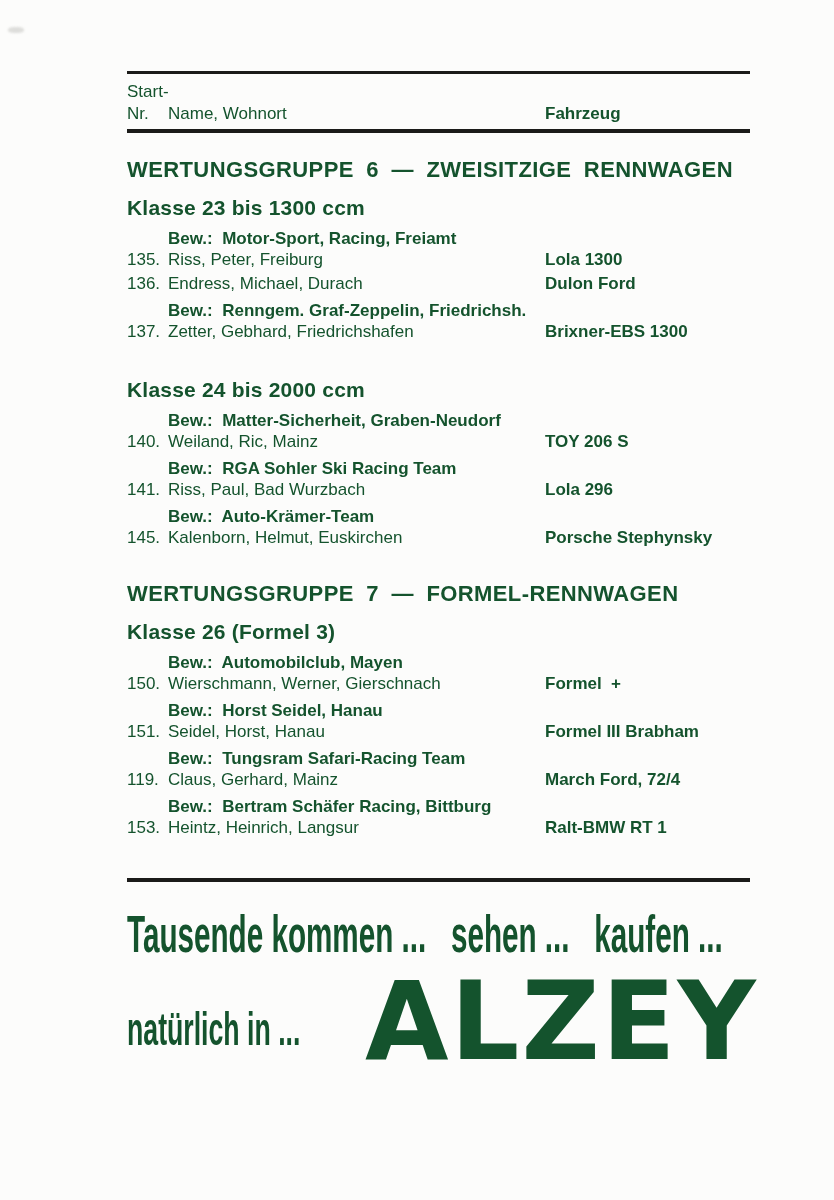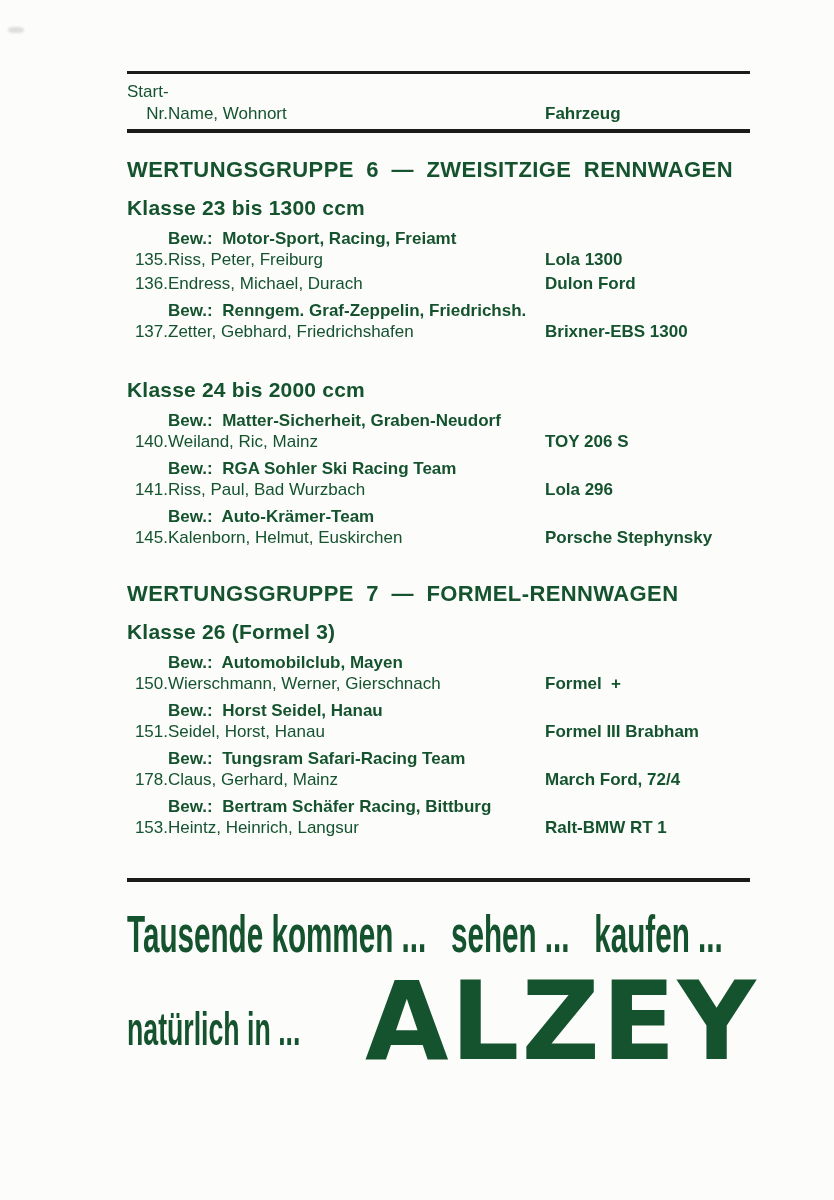--- a/index.html
+++ b/index.html
@@ -32,21 +32,21 @@
   #rule-header-bottom { margin-top: 4px; }
   #rule-above-ad { margin-top: 38px; }
 
   .thead { font-size: 17px; }
   .thead-line1 { margin-top: 7px; line-height: 21px; }
   .thead-line2 { line-height: 23px; margin-bottom: 3px; }
 
   .row { position: relative; font-size: 17px; }
   .row.entry { line-height: 24px; }
   .row.bew  { line-height: 19px; margin-top: 5px; font-weight: bold; }
-  .nr { display: inline-block; min-width: 41px; text-align: right; }
+  .nr { display: inline-block; min-width: 41px; }
   .name { }
   .vehicle { position: absolute; left: 418px; white-space: pre; font-weight: bold; }
   .bew-text { margin-left: 41px; white-space: pre-wrap; }
 
   .group { margin-top: 31px; }
   .group:first-child { margin-top: 24px; }
   .group-title {
     font-size: 22px;
     font-weight: bold;
     letter-spacing: .4px;
@@ -138,21 +138,21 @@
         </div>
         <div class="group">
           <div class="group-title">WERTUNGSGRUPPE 7 — FORMEL-RENNWAGEN</div>
           <div class="klasse">
             <div class="klasse-title">Klasse 26 (Formel 3)</div>
             <div class="row bew"><span class="bew-text">Bew.:  Automobilclub, Mayen</span></div>
             <div class="row entry"><span class="nr">150.</span><span class="name">Wierschmann, Werner, Gierschnach</span><span class="vehicle">Formel  +</span></div>
             <div class="row bew"><span class="bew-text">Bew.:  Horst Seidel, Hanau</span></div>
             <div class="row entry"><span class="nr">151.</span><span class="name">Seidel, Horst, Hanau</span><span class="vehicle">Formel III Brabham</span></div>
             <div class="row bew"><span class="bew-text">Bew.:  Tungsram Safari-Racing Team</span></div>
-            <div class="row entry"><span class="nr">178.</span><span class="name">Claus, Gerhard, Mainz</span><span class="vehicle">March Ford, 72/4</span></div>
+            <div class="row entry"><span class="nr">119.</span><span class="name">Claus, Gerhard, Mainz</span><span class="vehicle">March Ford, 72/4</span></div>
             <div class="row bew"><span class="bew-text">Bew.:  Bertram Schäfer Racing, Bittburg</span></div>
             <div class="row entry"><span class="nr">153.</span><span class="name">Heintz, Heinrich, Langsur</span><span class="vehicle">Ralt-BMW RT 1</span></div>
           </div>
         </div>
       </div>
 
     <div class="rule thick" id="rule-above-ad"></div>
 
     <div class="ad">
       <div class="ad-line1">Tausende kommen ...   sehen ...   kaufen ...</div>

